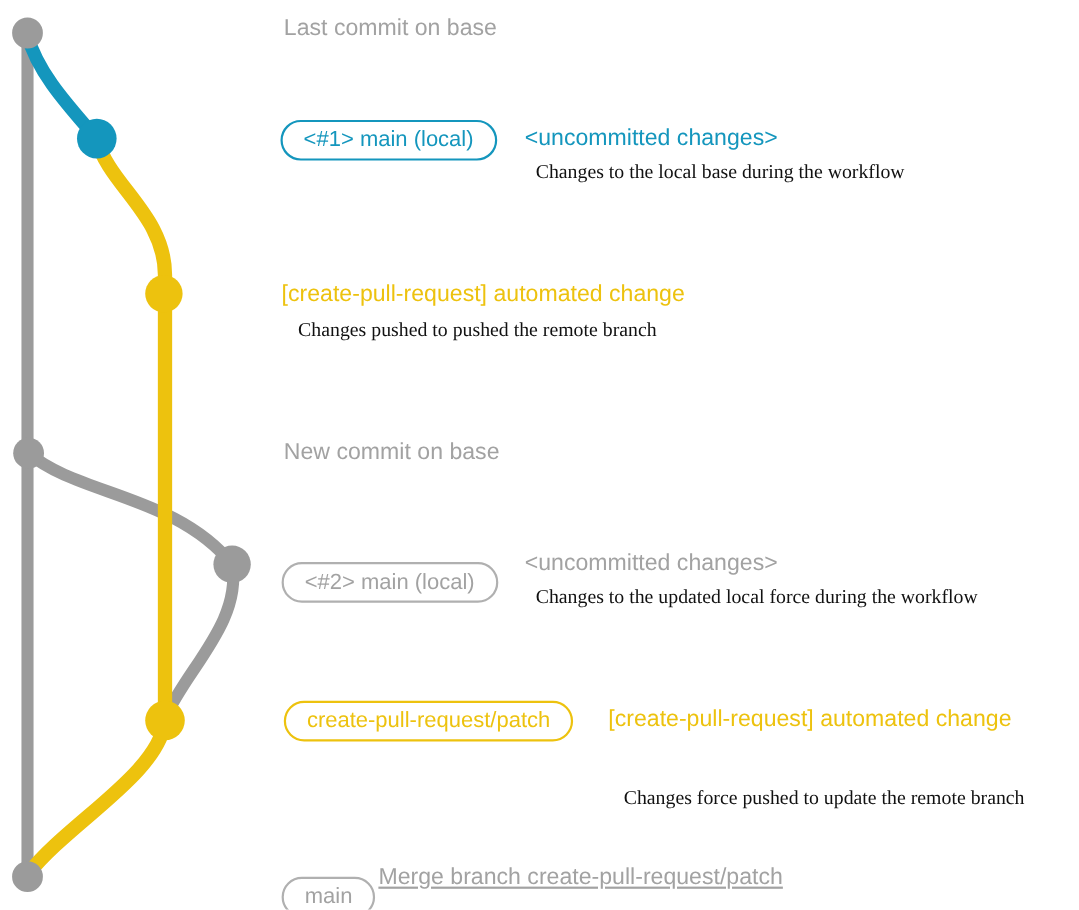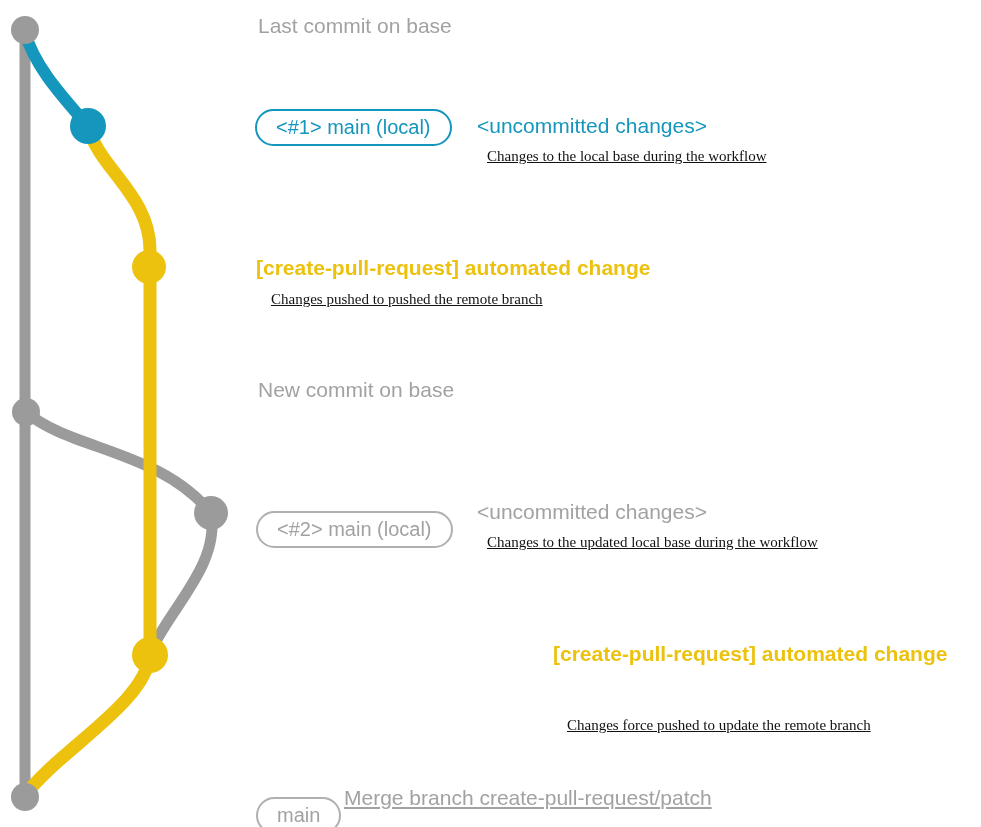--- a/index.html
+++ b/index.html
@@ -35,30 +35,29 @@
 
   .title {
     position: absolute;
     font-size: 21px;
     line-height: 24px;
     white-space: nowrap;
     font-family: "Liberation Sans", sans-serif;
   }
   .title.gray   { color: var(--gray-text); }
   .title.blue   { color: var(--blue); }
-  .title.yellow { color: var(--yellow); font-weight: bold; }
+  .title.yellow { color: var(--yellow); }
 
   .desc {
     position: absolute;
     font-family: "Liberation Serif", serif;
-    font-size: 15px;
+    font-size: 18px;
     line-height: 22px;
     color: var(--black);
     white-space: nowrap;
-    text-decoration: underline;
   }
 
   .badge {
     position: absolute;
     display: inline-flex;
     align-items: center;
     justify-content: center;
     height: 37px;
     padding: 12px 19px;
     border: 2px solid;
@@ -100,25 +99,26 @@
 
   <div class="title gray" style="left:258px; top:14px;">Last commit on base</div>
 
   <div class="badge blue" style="left:255px; top:109px;">&lt;#1&gt; main (local)</div>
   <div class="title blue" style="left:477px; top:114px;">&lt;uncommitted changes&gt;</div>
   <div class="desc" style="left:487px; top:145px;">Changes to the local base during the workflow</div>
 
   <div class="title yellow" style="left:256px; top:256px;">[create-pull-request] automated change</div>
   <div class="desc" style="left:271px; top:288px;">Changes pushed to pushed the remote branch</div>
 
-  <div class="title gray" style="left:258px; top:378px;text-align:right;">New commit on base</div>
+  <div class="title gray" style="left:258px; top:399px;text-align:right;">New commit on base</div>
 
   <div class="badge gray" style="left:256px; top:494px;">&lt;#2&gt; main (local)</div>
   <div class="title gray" style="left:477px; top:500px;">&lt;uncommitted changes&gt;</div>
-  <div class="desc" style="left:487px; top:531px;">Changes to the updated local base during the workflow</div>
+  <div class="desc" style="left:487px; top:531px;">Changes to the updated local force during the workflow</div>
 
+  <div class="badge yellow" style="left:258px; top:637px;">create-pull-request/patch</div>
   <div class="title yellow" style="left:553px; top:642px;">[create-pull-request] automated change</div>
   <div class="desc" style="left:567px; top:674px;margin-top:40px;">Changes force pushed to update the remote branch</div>
 
   <div class="badge gray" style="left:256px; top:780px;">main</div>
   <div class="title gray" style="left:344px; top:786px;text-decoration:underline;">Merge branch create-pull-request/patch</div>
 
 </div>
 
 </body></html>

